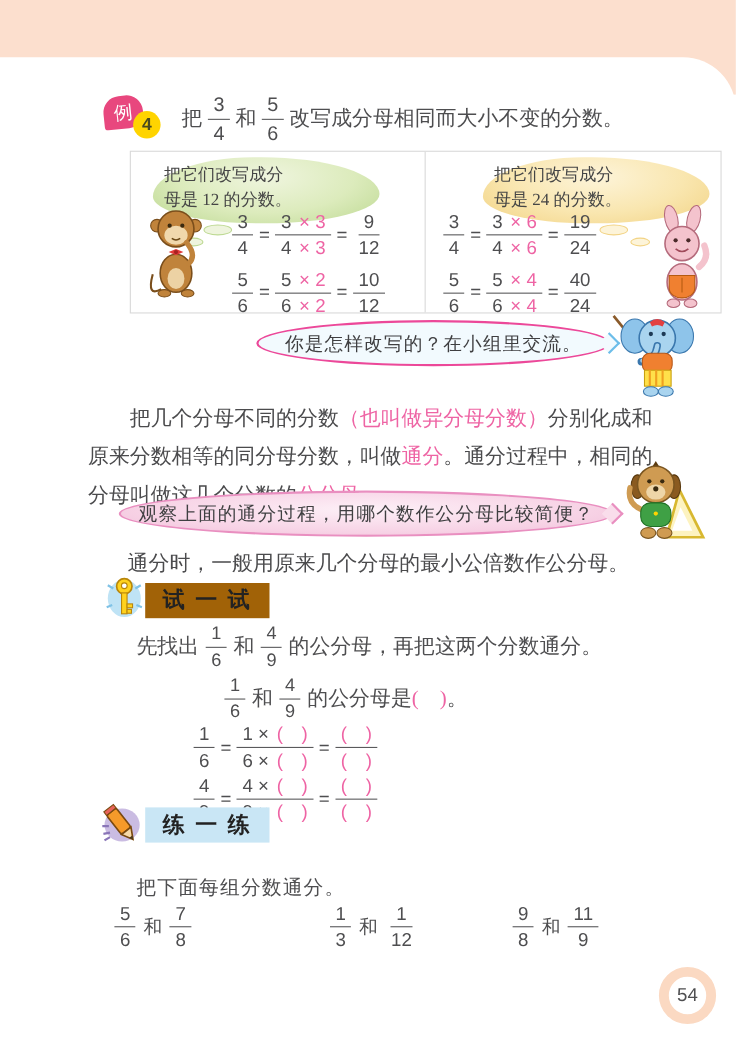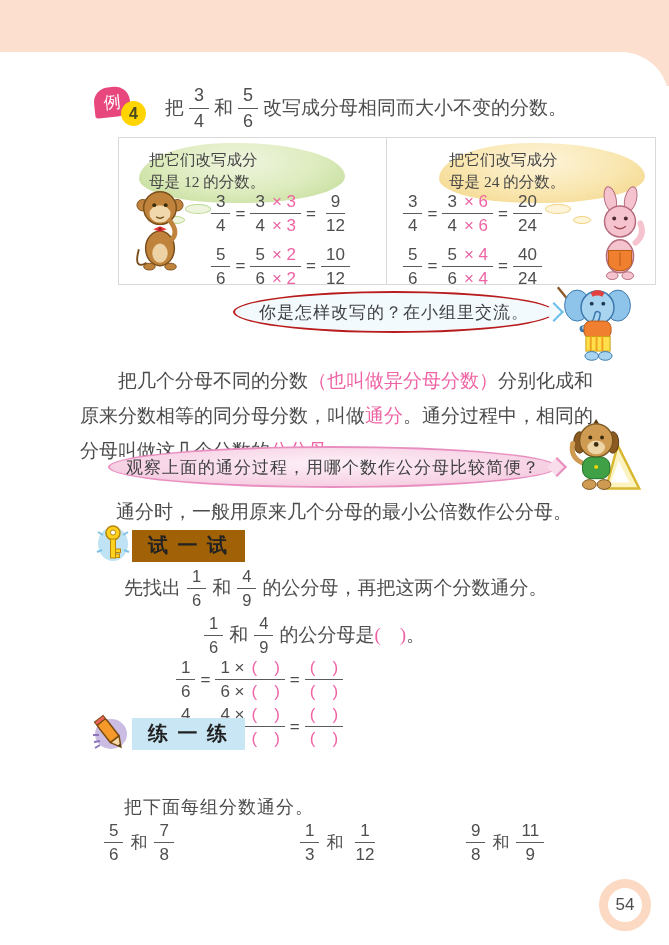--- a/index.html
+++ b/index.html
@@ -44,21 +44,21 @@
   .blob { position:absolute; border-radius:50%; }
   .blob.green  { border:1.5px solid #bdd992; background:#eef4dd; }
   .blob.yellow { border:1.5px solid #f2d384; background:#fdf4d9; }
   .panel-eqs { position:absolute; display:flex; flex-direction:column; gap:7px; }
   .char { position:absolute; }
 
   
   .oval { position:absolute; display:flex; align-items:center; justify-content:center;
           border-radius:50%; font-size:17px; letter-spacing:1px; color:#3f3f41;
           font-family:"Liberation Serif", serif; }
-  .oval.blue { border:2px solid #b91c1c; background:#f2fafe; }
+  .oval.blue { border:2px solid #ec4899; background:#f2fafe; }
   .oval.rose { border:2px solid #e98fc0; background:radial-gradient(ellipse at 50% 40%, #fdf0f7 0%, #f7d2e5 65%, #f0bcd8 100%); }
   .oval-tail { position:absolute; width:14px; height:14px; transform:rotate(45deg); top:12px; }
   .oval.blue .oval-tail { right:-8px; background:#f2fafe; border-top:2px solid #6cbde9; border-right:2px solid #6cbde9; }
   .oval.rose .oval-tail { right:-8px; background:#f9ddeb; border-top:2px solid #e98fc0; border-right:2px solid #e98fc0; }
 
   
   .para { position:absolute; top:363px; left:80px; width:514px; font-size:19px; line-height:35px;
           text-indent:2em; font-family:"Liberation Serif", serif; color:#4b4b4d; }
   .tip-line { position:absolute; top:499px; left:116px; font-size:19px;
               font-family:"Liberation Serif", serif; color:#4b4b4d; }
@@ -210,21 +210,21 @@
                 <span class="num">3</span>
                 <span class="den">4</span>
               </span>
             <span class="sign">=</span>
             <span class="frac">
                 <span class="num"><span>3</span><span class="pink sp">× 6</span></span>
                 <span class="den"><span>4</span><span class="pink sp">× 6</span></span>
               </span>
             <span class="sign">=</span>
             <span class="frac">
-                <span class="num">20</span>
+                <span class="num">19</span>
                 <span class="den">24</span>
               </span>
           </div>
           <div class="eq-row">
             <span class="frac">
                 <span class="num">5</span>
                 <span class="den">6</span>
               </span>
             <span class="sign">=</span>
             <span class="frac">
@@ -357,21 +357,21 @@
           <span class="num"><span>4 ×</span><span class="pink sp">(　)</span></span>
           <span class="den"><span>9 ×</span><span class="pink sp">(　)</span></span>
         </span>
       <span class="sign">=</span>
       <span class="frac">
           <span class="num pink">(　)</span>
           <span class="den pink">(　)</span>
         </span>
     </div>
 
-    <div class="sec-head" style="left:90px; top:710px;">
+    <div class="sec-head" style="left:90px; top:726px;">
       <svg width="42" height="44" viewBox="0 0 42 44">
         <ellipse cx="21" cy="24" rx="16" ry="15" fill="#cabce2"></ellipse>
         <path d="M4 32 l6 -1 M3 25 l6 0 M5 38 l5 -3" stroke="#8a76b8" stroke-width="2"></path>
         <g transform="rotate(-38 21 22)">
           <rect x="14" y="8" width="11" height="22" rx="2" fill="#f59a2a" stroke="#7a4a10" stroke-width="1.5"></rect>
           <path d="M14 30 L19.5 40 L25 30 Z" fill="#f6d9a8" stroke="#7a4a10" stroke-width="1.5"></path>
           <path d="M17.8 36.8 L19.5 40 L21.2 36.8 Z" fill="#4a3a20"></path>
           <rect x="14" y="4" width="11" height="4" fill="#e8635a" stroke="#7a4a10"></rect>
         </g>
       </svg>

